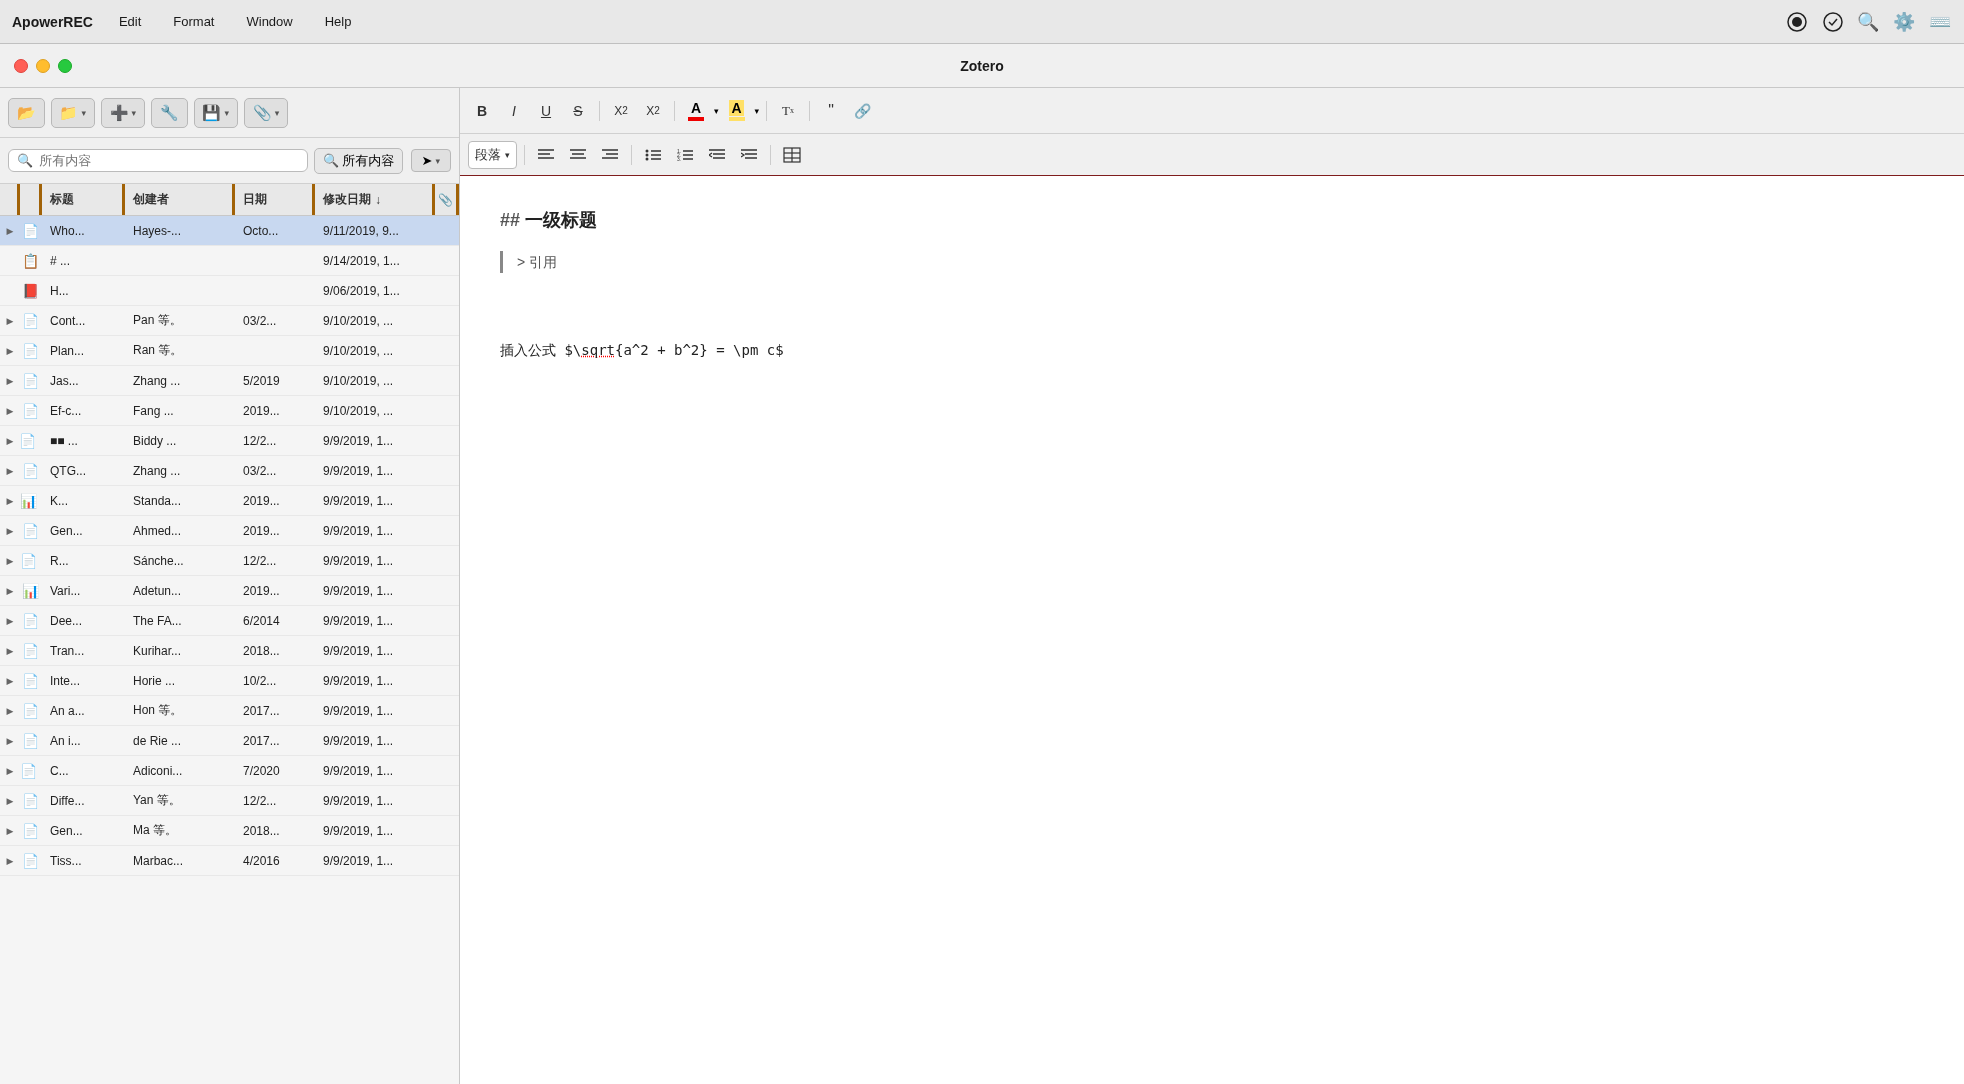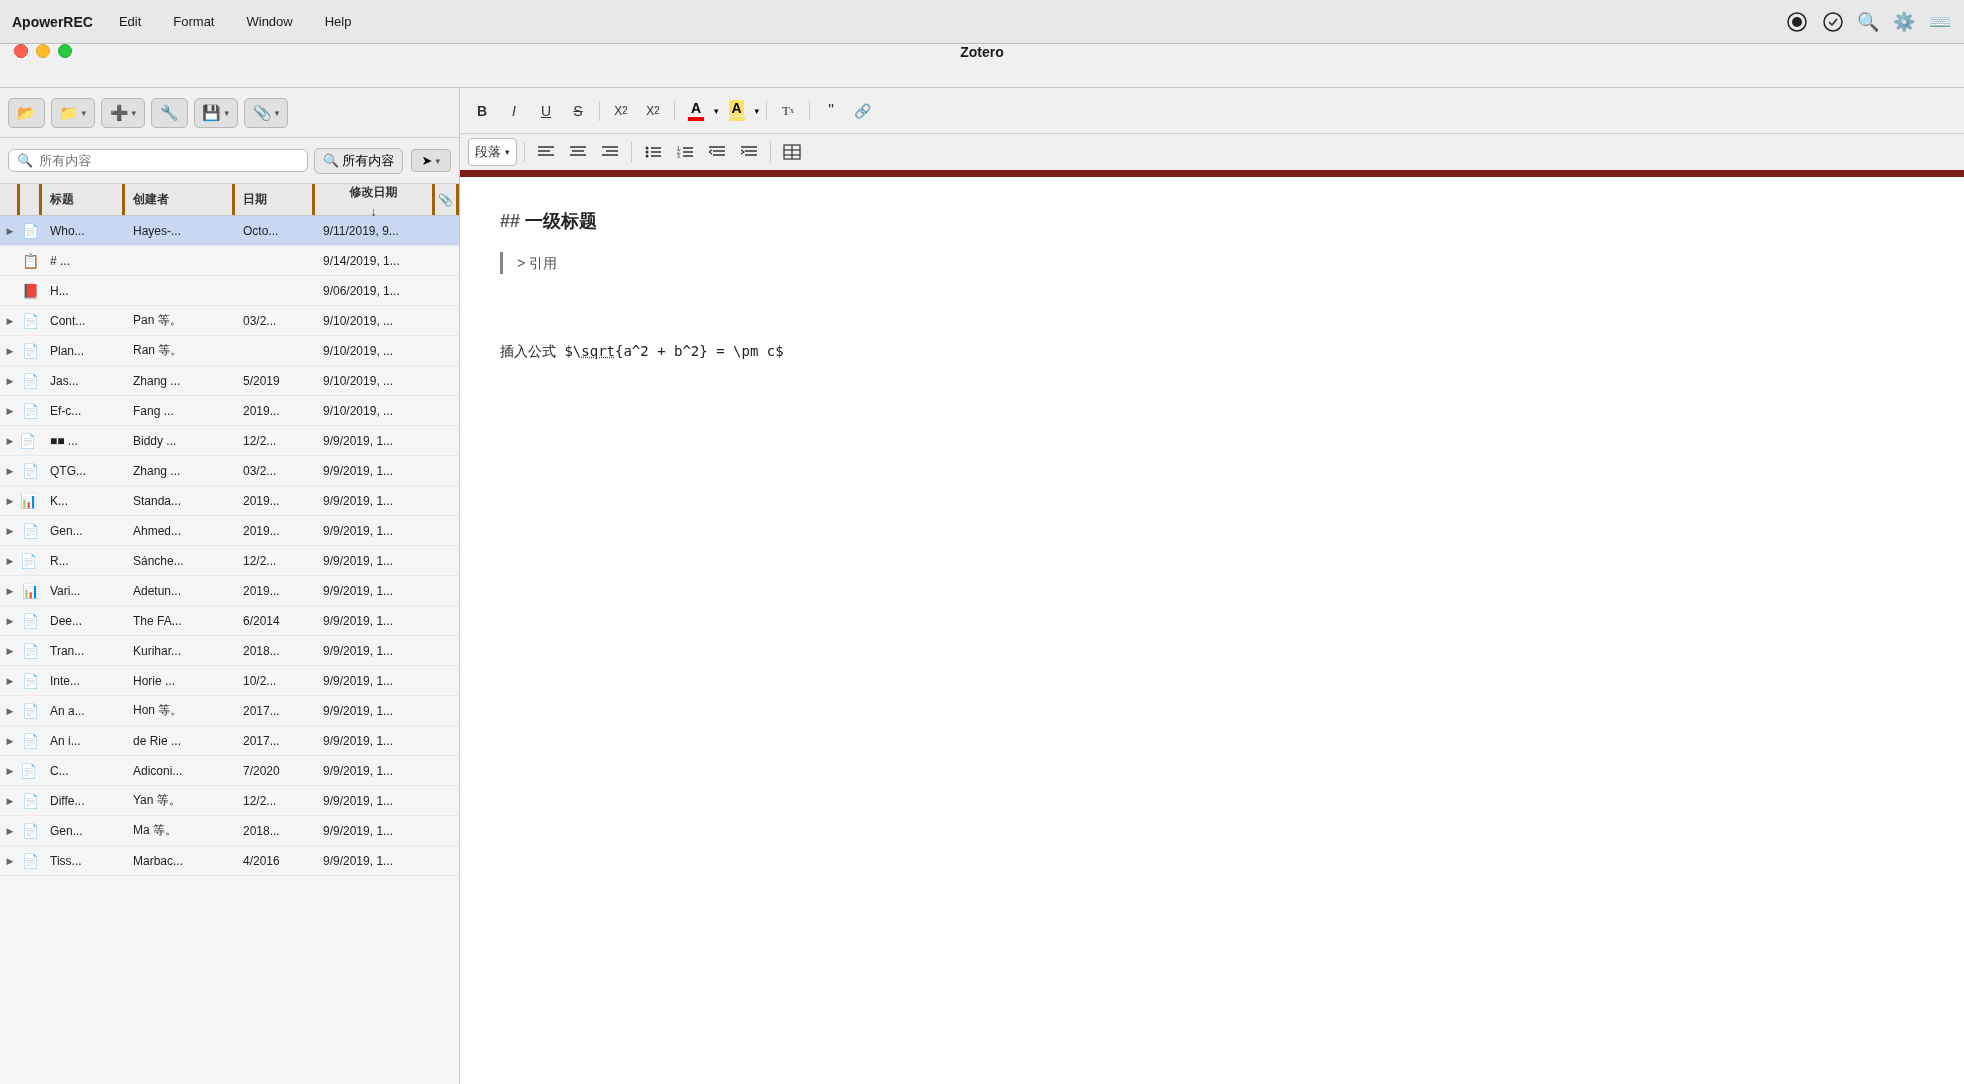--- a/index.html
+++ b/index.html
@@ -18,21 +18,21 @@
     .menubar-item { font-size: 13px; color: #1a1a1a; cursor: pointer; padding: 4px 6px; }
     .menubar-right { margin-left: auto; display: flex; align-items: center; gap: 14px; }
     .menubar-icon { width: 22px; height: 22px; cursor: pointer; display: flex; align-items: center; justify-content: center; font-size: 16px; }
     .tl { width: 14px; height: 14px; border-radius: 50%; cursor: pointer; }
     .tl-red { background: #ff5f56; border: 1px solid #e0443e; }
     .tl-yellow { background: #ffbd2e; border: 1px solid #dea123; }
     .tl-green { background: #27c93f; border: 1px solid #1aab29; }
 
     
     .titlebar {
-      display: flex; justify-content: center;
+      display: flex; align-items: center; justify-content: center;
       background: #f0f0f0;
       height: 44px;
       border-bottom: 1px solid #c8c8c8;
       position: relative;
     }
     .titlebar-title { font-size: 14px; font-weight: 600; color: #1a1a1a; }
     .titlebar-lights { position: absolute; left: 14px; display: flex; gap: 8px; }
 
     
     .main-layout { display: flex; height: calc(1084px - 44px - 44px); }
@@ -67,21 +67,21 @@
       padding: 0 8px; font-size: 12px; font-weight: 600; color: #333;
       display: flex; align-items: center; gap: 4px; cursor: pointer;
       height: 100%;
       border-right: 3px solid #a16207;
     }
     .col-expand { width: 20px; min-width: 20px; justify-content: center; }
     .col-icon { width: 22px; min-width: 22px; justify-content: center; }
     .col-title { flex: 1; }
     .col-creator { width: 110px; min-width: 110px; }
     .col-date { width: 80px; min-width: 80px; }
-    .col-modified { width: 120px; min-width: 120px; flex-direction: column; }
+    .col-modified { width: 120px; min-width: 120px; }
     .col-attach { width: 24px; min-width: 24px; justify-content: center; }
 
     
     .file-list { flex: 1; overflow-y: auto; }
     .file-row {
       display: flex; align-items: center;
       height: 30px;
       border-bottom: 1px solid #e8e8e8;
       cursor: pointer;
       background: #f5f5f5;
@@ -119,21 +119,21 @@
     .et-btn.italic { font-style: italic; }
     .et-btn.underline { text-decoration: underline; }
     .et-btn.strikethrough { text-decoration: line-through; }
     .et-separator { width: 1px; height: 20px; background: #ccc; margin: 0 3px; }
     .et-color-btn { display: flex; flex-direction: column; align-items: center; justify-content: center; min-width: 28px; height: 26px; cursor: pointer; border-radius: 4px; }
     .color-bar { width: 16px; height: 4px; margin-top: 1px; }
 
     .editor-toolbar2 {
       display: flex; align-items: center; padding: 4px 8px; gap: 4px;
       background: #f0f0f0;
-      border-bottom: 7px solid #7f1d1d;
+      border-bottom: 1px solid #7f1d1d;
       min-height: 42px;
     }
     .paragraph-select {
       background: #fff; border: 1px solid #bbb; border-radius: 4px;
       padding: 3px 6px; font-size: 13px; cursor: pointer; color: #333;
       display: flex; align-items: center; gap: 4px; height: 28px;
     }
 
     
     .editor-content { flex: 1; padding: 30px 40px; overflow-y: auto; font-size: 14px; line-height: 1.6; color: #222; }

